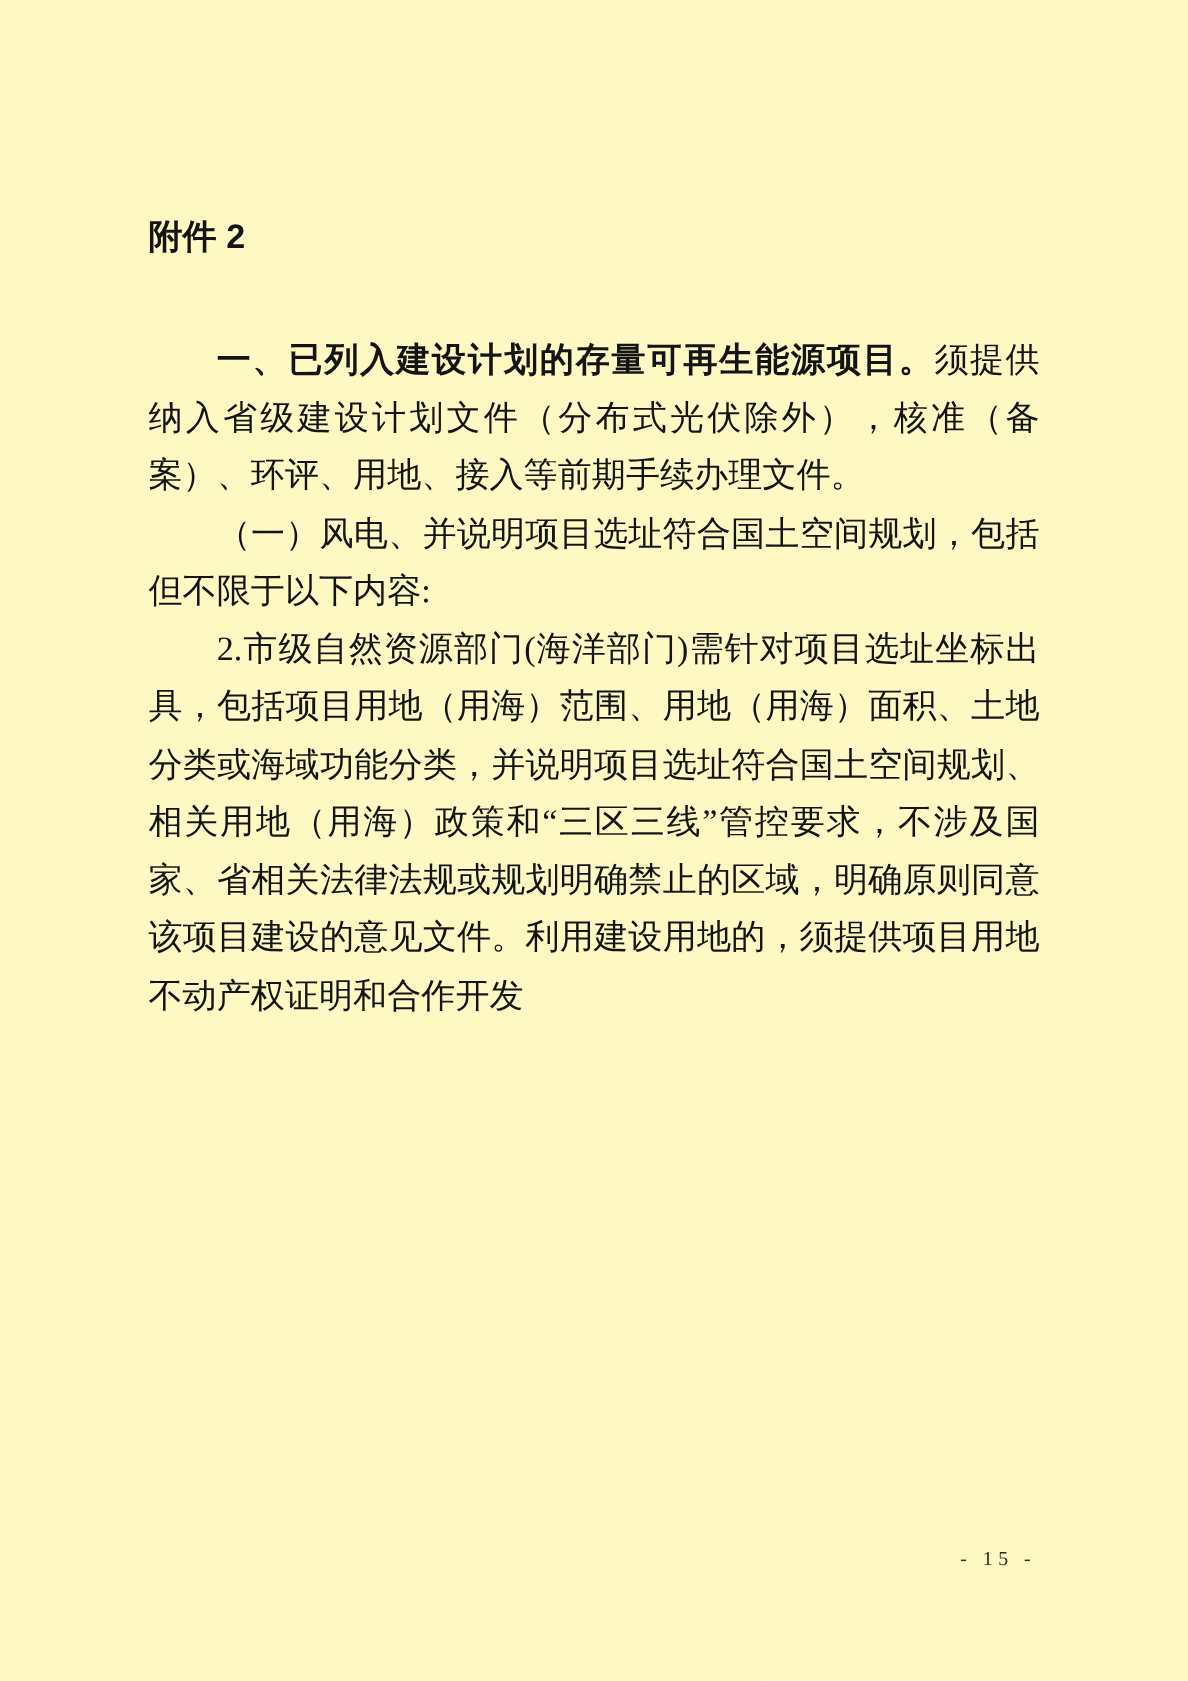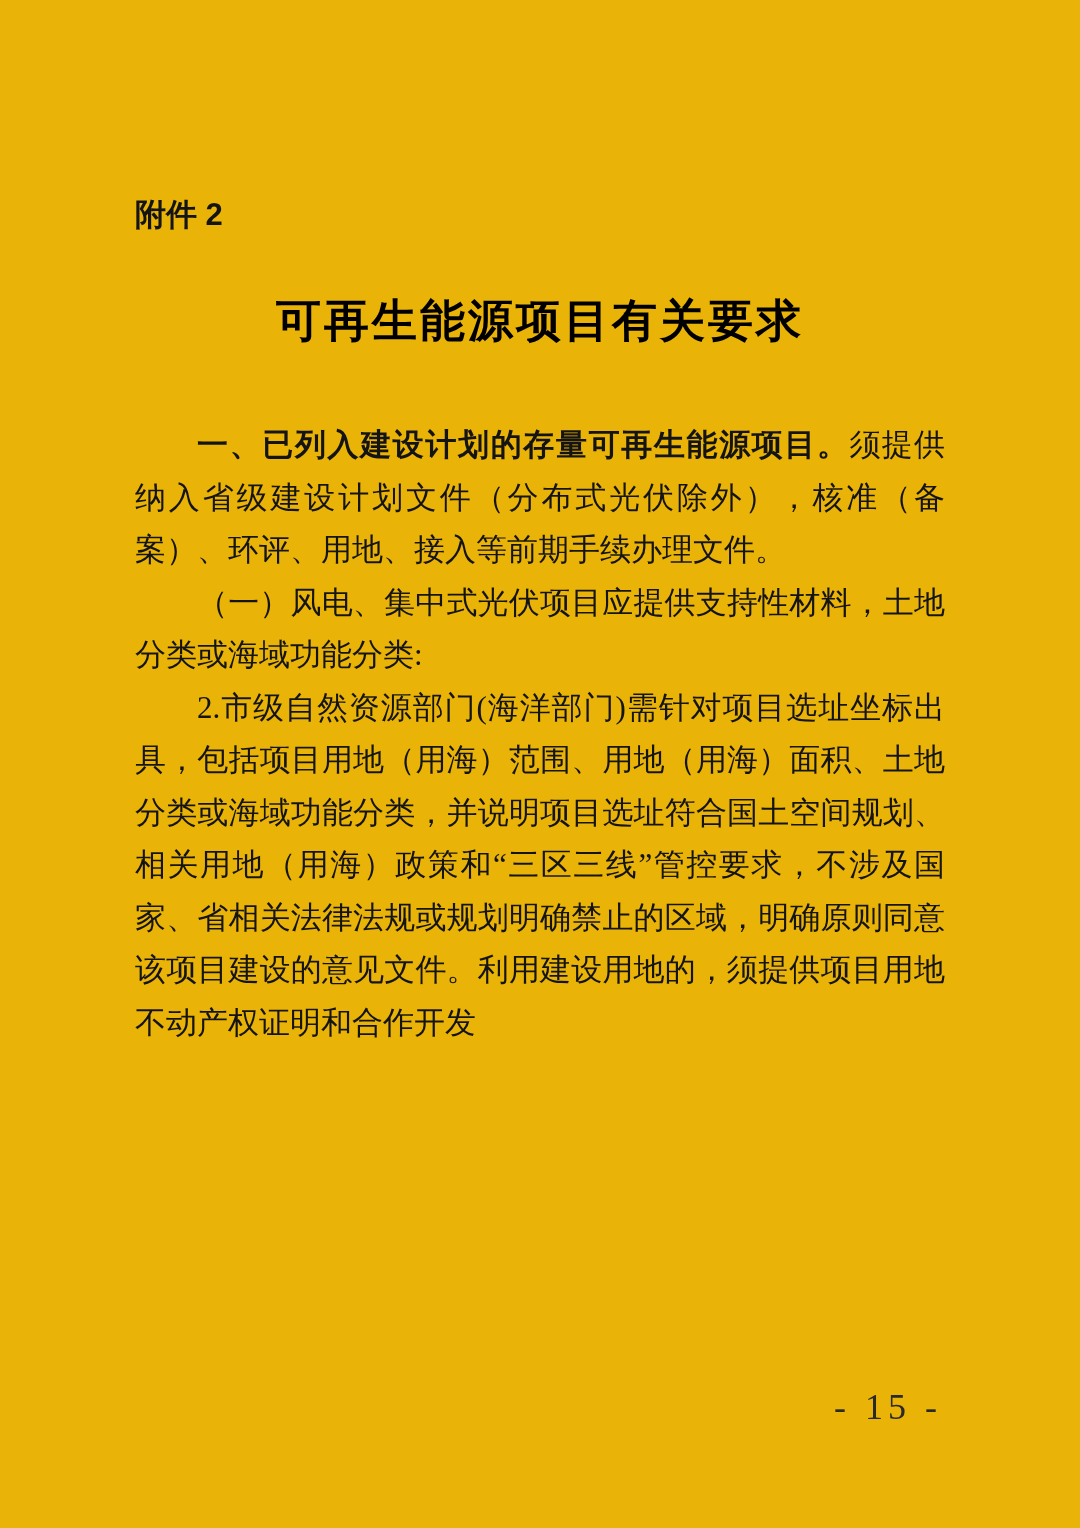--- a/index.html
+++ b/index.html
@@ -5,21 +5,21 @@
   html, body {
     margin: 0;
     padding: 0;
     background: #f2f2f2;
   }
   .page {
     position: relative;
     width: 1080px;
     height: 1528px;
     margin: 0 auto;
-    background: #eab308;
+    background: #fef9c3;
     box-sizing: border-box;
     padding: 196px 135px 0 135px;
     font-family: "Liberation Serif", "DejaVu Serif", serif;
     color: #141414;
     overflow: hidden;
   }
   .attachment-label {
     font-family: "Liberation Sans", "DejaVu Sans", sans-serif;
     font-weight: 700;
     font-size: 31px;
@@ -48,42 +48,41 @@
   }
   .para-lead {
     font-weight: 700;
     font-family: "Liberation Sans", "DejaVu Sans", sans-serif;
     letter-spacing: 0.5px;
   }
   .page-number {
     position: absolute;
     right: 138px;
     bottom: 100px;
-    font-size: 36px;
+    font-size: 18px;
     letter-spacing: 5px;
     color: #2a2a2a;
     font-family: "Liberation Serif", "DejaVu Serif", serif;
   }
 </style>
 </head>
 <body>
 
 <div class="page">
 
   <div class="attachment-label">附件 2</div>
 
-  <h1 class="doc-title">可再生能源项目有关要求</h1>
 
   <div class="doc-body">
 
 
     <p><span class="para-lead">一、已列入建设计划的存量可再生能源项目。</span><span>须提供纳入省级建设计划文件（分布式光伏除外），核准（备案）、环评、用地、接入等前期手续办理文件。</span></p>
 
 
-    <p><span class="para-lead"></span><span>（一）风电、集中式光伏项目应提供支持性材料，土地分类或海域功能分类:</span></p>
+    <p><span class="para-lead"></span><span>（一）风电、并说明项目选址符合国土空间规划，包括但不限于以下内容:</span></p>
 
 
     <p><span class="para-lead"></span><span>2.市级自然资源部门(海洋部门)需针对项目选址坐标出具，包括项目用地（用海）范围、用地（用海）面积、土地分类或海域功能分类，并说明项目选址符合国土空间规划、相关用地（用海）政策和“三区三线”管控要求，不涉及国家、省相关法律法规或规划明确禁止的区域，明确原则同意该项目建设的意见文件。利用建设用地的，须提供项目用地不动产权证明和合作开发</span></p>
 
   </div>
 
   <div class="page-number">- 15 -</div>
 
 </div>
 

